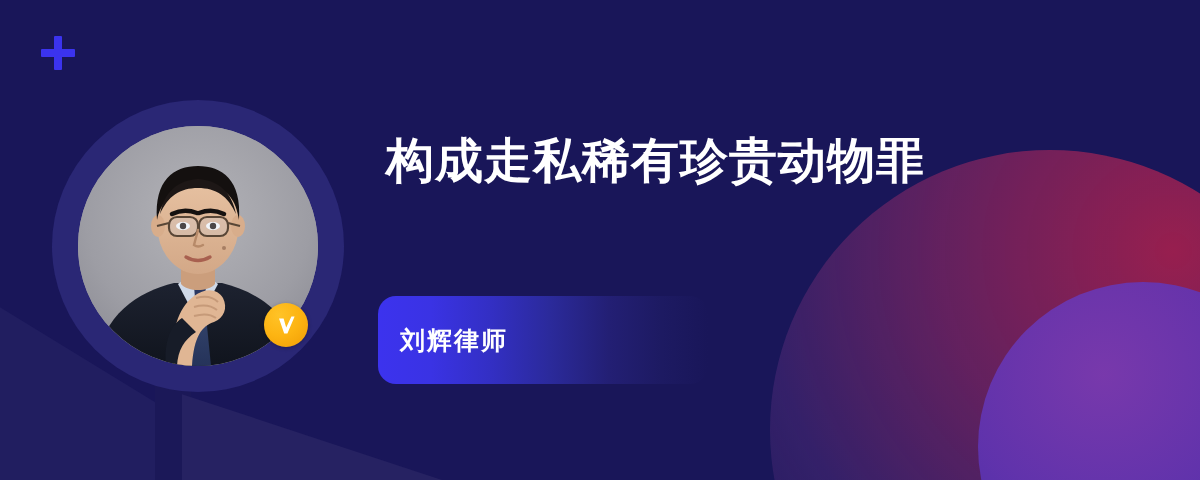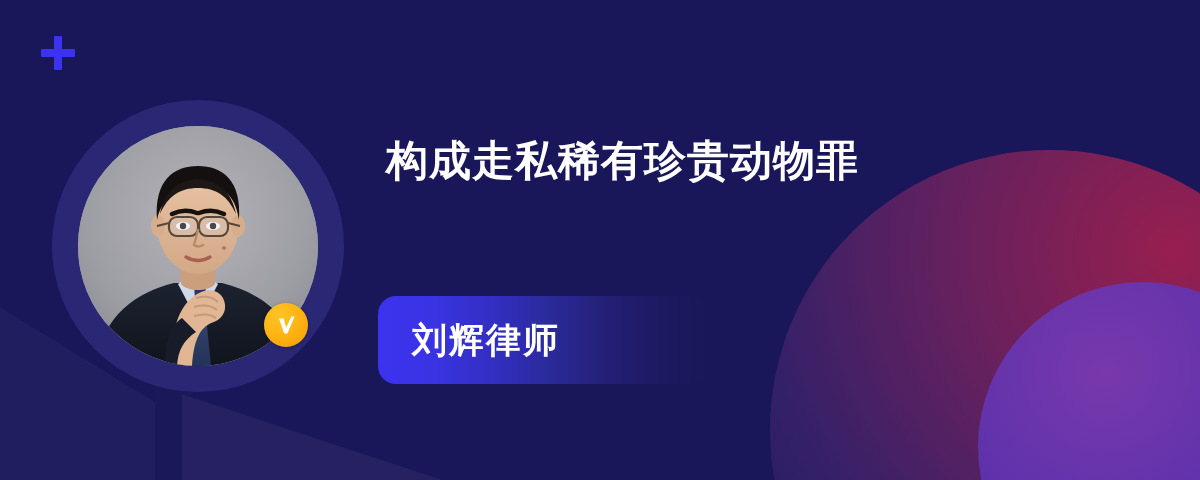--- a/index.html
+++ b/index.html
@@ -112,44 +112,44 @@
   .verify-badge svg { width:26px; height:26px; display:block; }
 
   
   .title-block {
     position:absolute;
     left:386px; top:124px;
     width:700px;
   }
   .title-line {
     color:#ffffff;
-    font-size:42px;
+    font-size:48px;
     font-weight:bold;
     line-height:73px;
     letter-spacing:1px;
     white-space:nowrap;
   }
 
   
   .name-pill {
     position:absolute;
     left:378px; top:296px;
     width:330px; height:88px;
     border-radius:18px;
     background:linear-gradient(90deg,
        #3c33ee 0%, #3a33e4 16%, #332fc4 34%,
        #2b2a9b 52%, #231f74 70%, #1d1a62 86%, rgba(25,22,89,0) 100%);
     display:flex; align-items:center;
   }
   .name-text {
     color:#ffffff;
-    font-size:35px;
+    font-size:25px;
     font-weight:bold;
     letter-spacing:2px;
-    margin-left:34px;
+    margin-left:22px;
     white-space:nowrap;
   }
 </style>
 </head>
 <body>
 
 <div id="banner">
 
   <div class="bg-layer">
     <div class="tri-a"></div>

